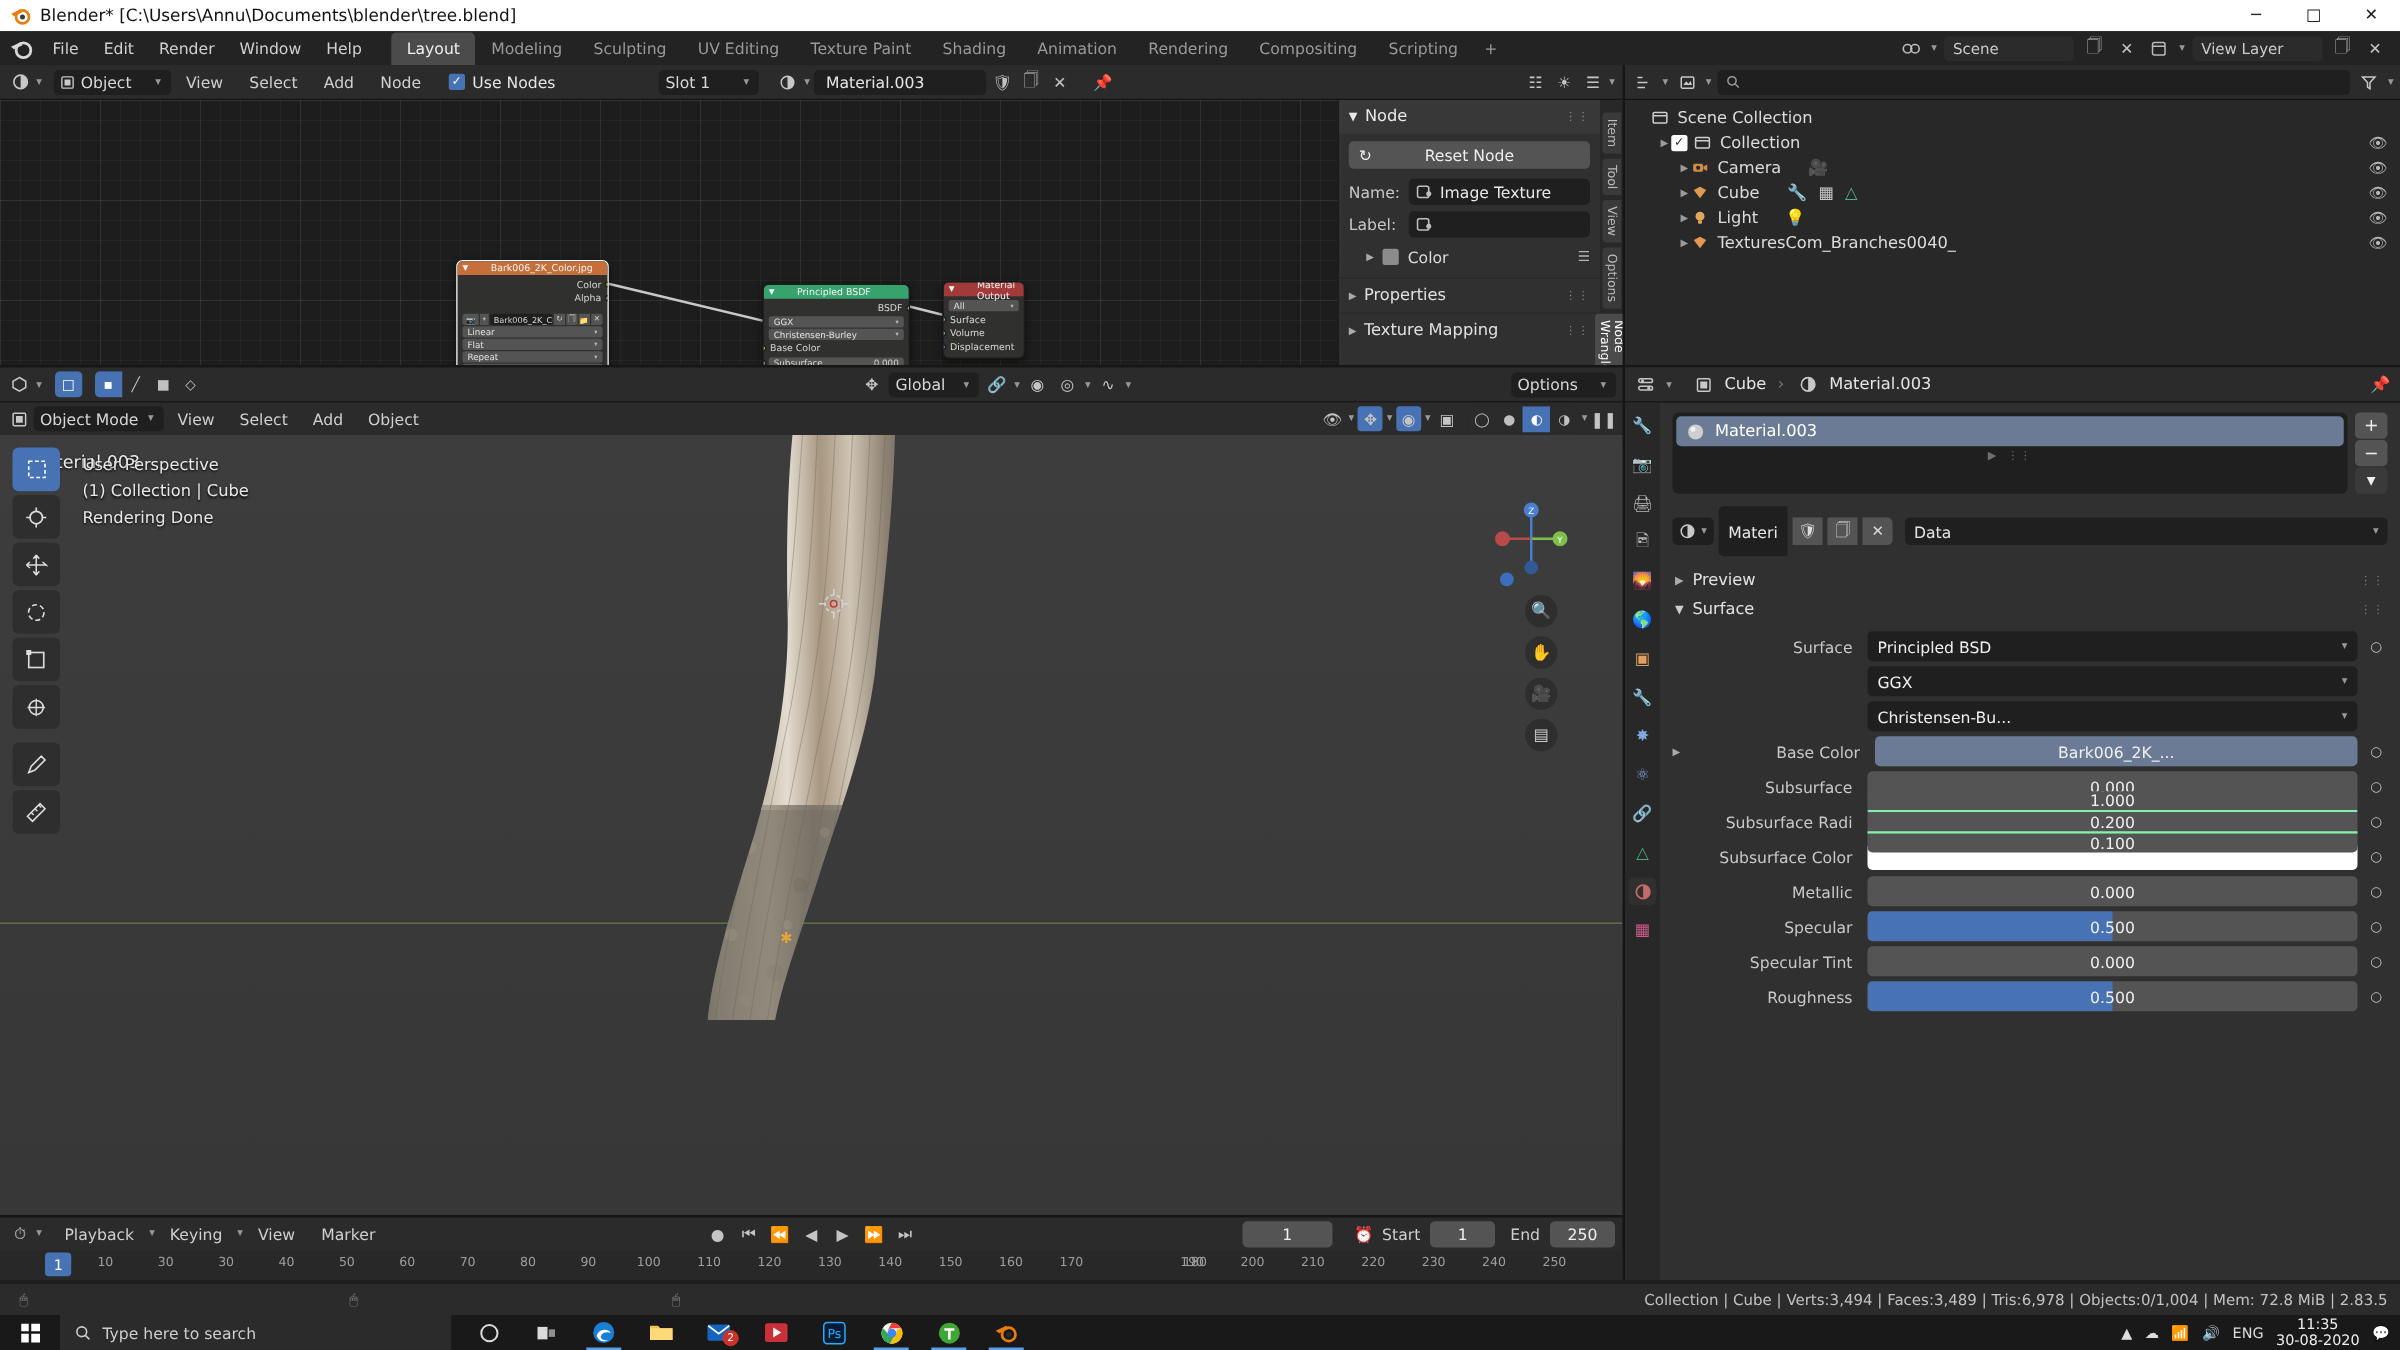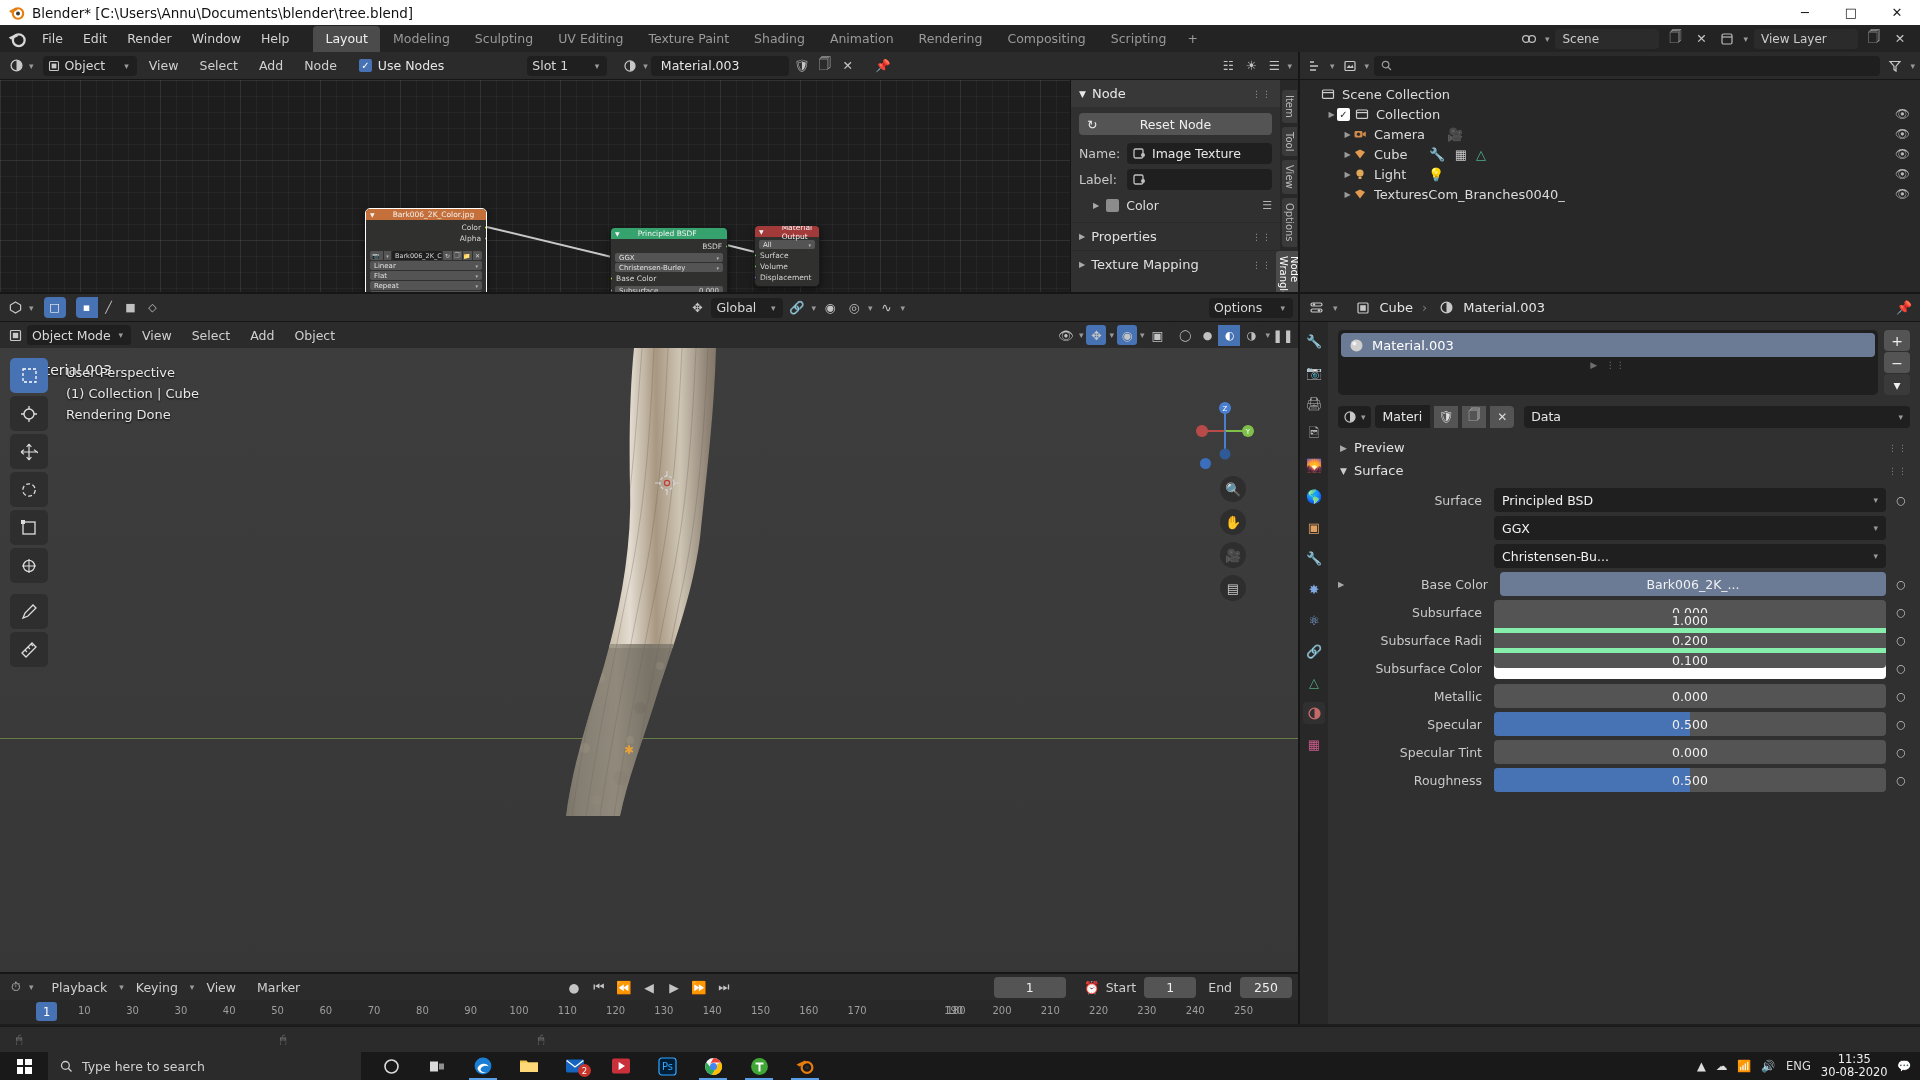--- a/index.html
+++ b/index.html
@@ -204,21 +204,21 @@
     display:flex; align-items:center; gap:8px; padding:0 8px; font-size:13px;
     color:#fff; }
   .slot-foot { height:15px; display:flex; align-items:center;
     justify-content:center; color:#6f6f6f; font-size:9px; letter-spacing:1px; }
   .slot-btns { width:26px; display:flex; flex-direction:column; gap:1px; }
   .sb { background:#545454; border-radius:4px; height:21px; display:flex;
     align-items:center; justify-content:center; font-size:14px; color:#eee; }
   .matbar { display:flex; align-items:center; gap:4px; margin:10px 0 8px; }
   .mb-drop { background:#1f1f1f; border-radius:4px; height:22px; display:flex;
     align-items:center; gap:4px; padding:0 5px; font-size:12.5px; }
-  .mb-name { background:#1f1f1f; border-radius:4px 0 0 4px; height:23px;
+  .mb-name { background:#1f1f1f; border-radius:4px 0 0 4px; height:40px;
     display:flex; align-items:center; padding:0 8px; font-size:12.5px;
     color:#e8e8e8; }
   .mb-ic { background:#545454; width:24px; height:22px; display:flex;
     align-items:center; justify-content:center; color:#ddd; font-size:12px; }
   .mb-data { background:#1f1f1f; border-radius:4px; height:22px; flex:1;
     display:flex; align-items:center; justify-content:space-between;
     padding:0 7px; font-size:12.5px; margin-left:6px; }
   .pr-sec { display:flex; align-items:center; gap:7px; padding:4px 2px;
     font-size:13px; color:#e2e2e2; }
   .pr-sec .dots { margin-left:auto; color:#7d7d7d; font-size:9px;
@@ -234,21 +234,21 @@
   .pr-val.blue { background:#6b7b96; }
   .pr-val.drop { justify-content:space-between; padding:0 8px; }
   .pr-val.slider { justify-content:center; overflow:hidden; }
   .pr-val .sfill { position:absolute; left:0; top:0; bottom:0;
     background:#4772b3; }
   .pr-val .stext { position:relative; z-index:2; }
   .pr-dot { width:18px; height:22px; display:flex; align-items:center;
     justify-content:center; color:#c6c6c6; font-size:11px; }
   .pr-white { flex:1; background:#fff; border-radius:4px; height:22px; }
   .stack { flex:1; display:flex; flex-direction:column; }
-  .stack .pr-val { border-radius:0; border-bottom:5px solid #86efac; }
+  .stack .pr-val { border-radius:0; border-bottom:2px solid #86efac; }
   .stack .pr-val:first-child { border-radius:4px 4px 0 0; }
   .stack .pr-val:last-child { border-radius:0 0 4px 4px; border-bottom:none; }
 
   
   .statusbar { position:absolute; bottom:28px; left:0; right:0; height:26px;
     background:#2b2b2b; display:flex; align-items:center; padding:0 10px;
     font-size:12px; color:#b4b4b4; border-top:1px solid #1a1a1a; }
   .sb-icons { display:flex; gap:0; align-items:center; }
   .sb-ic { width:18px; height:18px; display:flex; align-items:center;
     justify-content:center; color:#9a9a9a; font-size:11px; }
@@ -1146,20 +1146,21 @@
     </div>
   </div>
 </div>
 
 <div class="statusbar">
   <div class="sb-icons">
     <span class="sb-ic">🖱</span>
   </div>
   <span class="sb-ic" style="margin-left:246px">🖱</span>
   <span class="sb-ic" style="margin-left:240px">🖱</span>
+  <div class="sb-stats">Collection | Cube | Verts:3,494 | Faces:3,489 | Tris:6,978 | Objects:0/1,004 | Mem: 72.8 MiB | 2.83.5</div>
 </div>
 
 <div class="taskbar">
   <div class="start">
     <span class="winlogo">
         <span></span>
         <span></span>
         <span></span>
         <span></span>
       </span>

